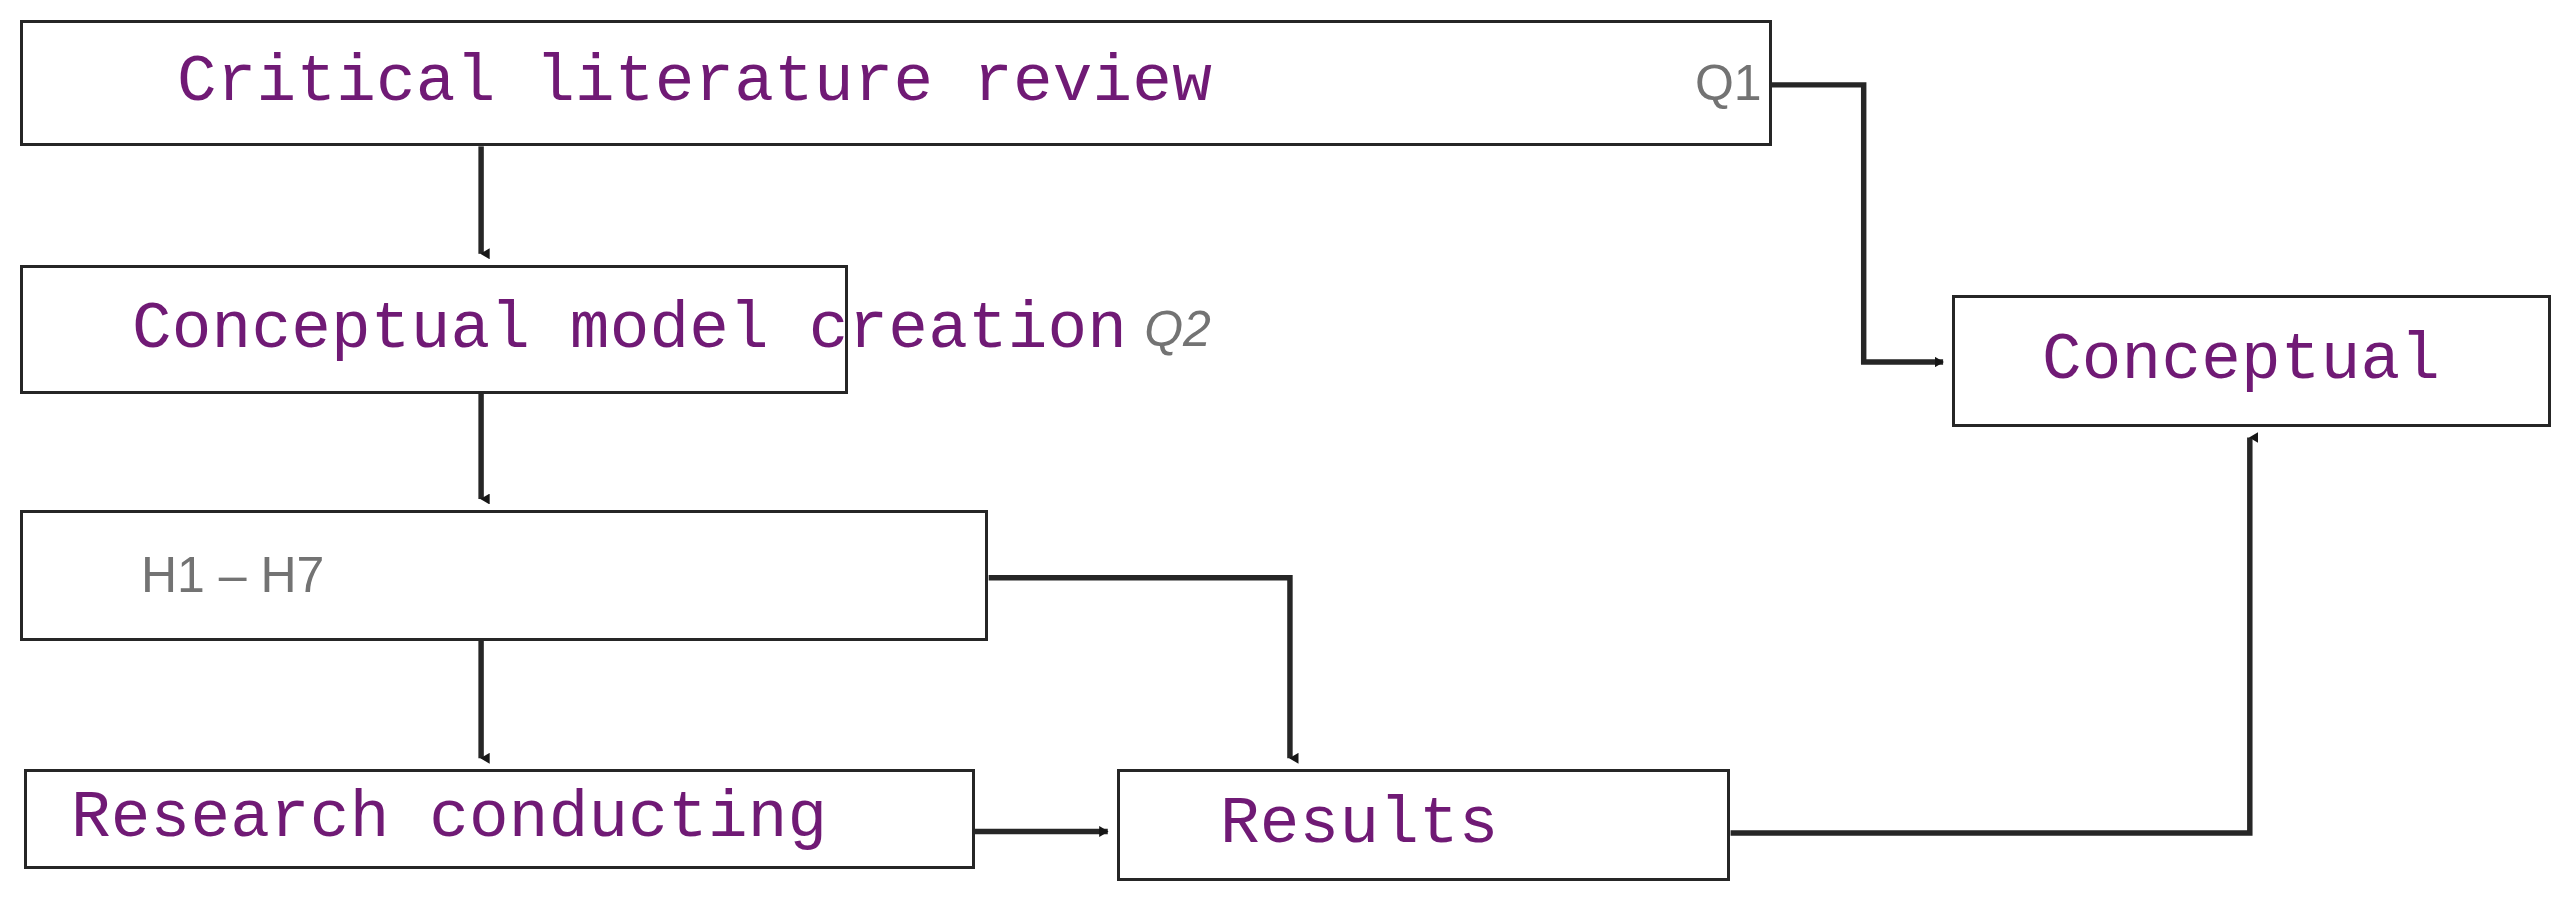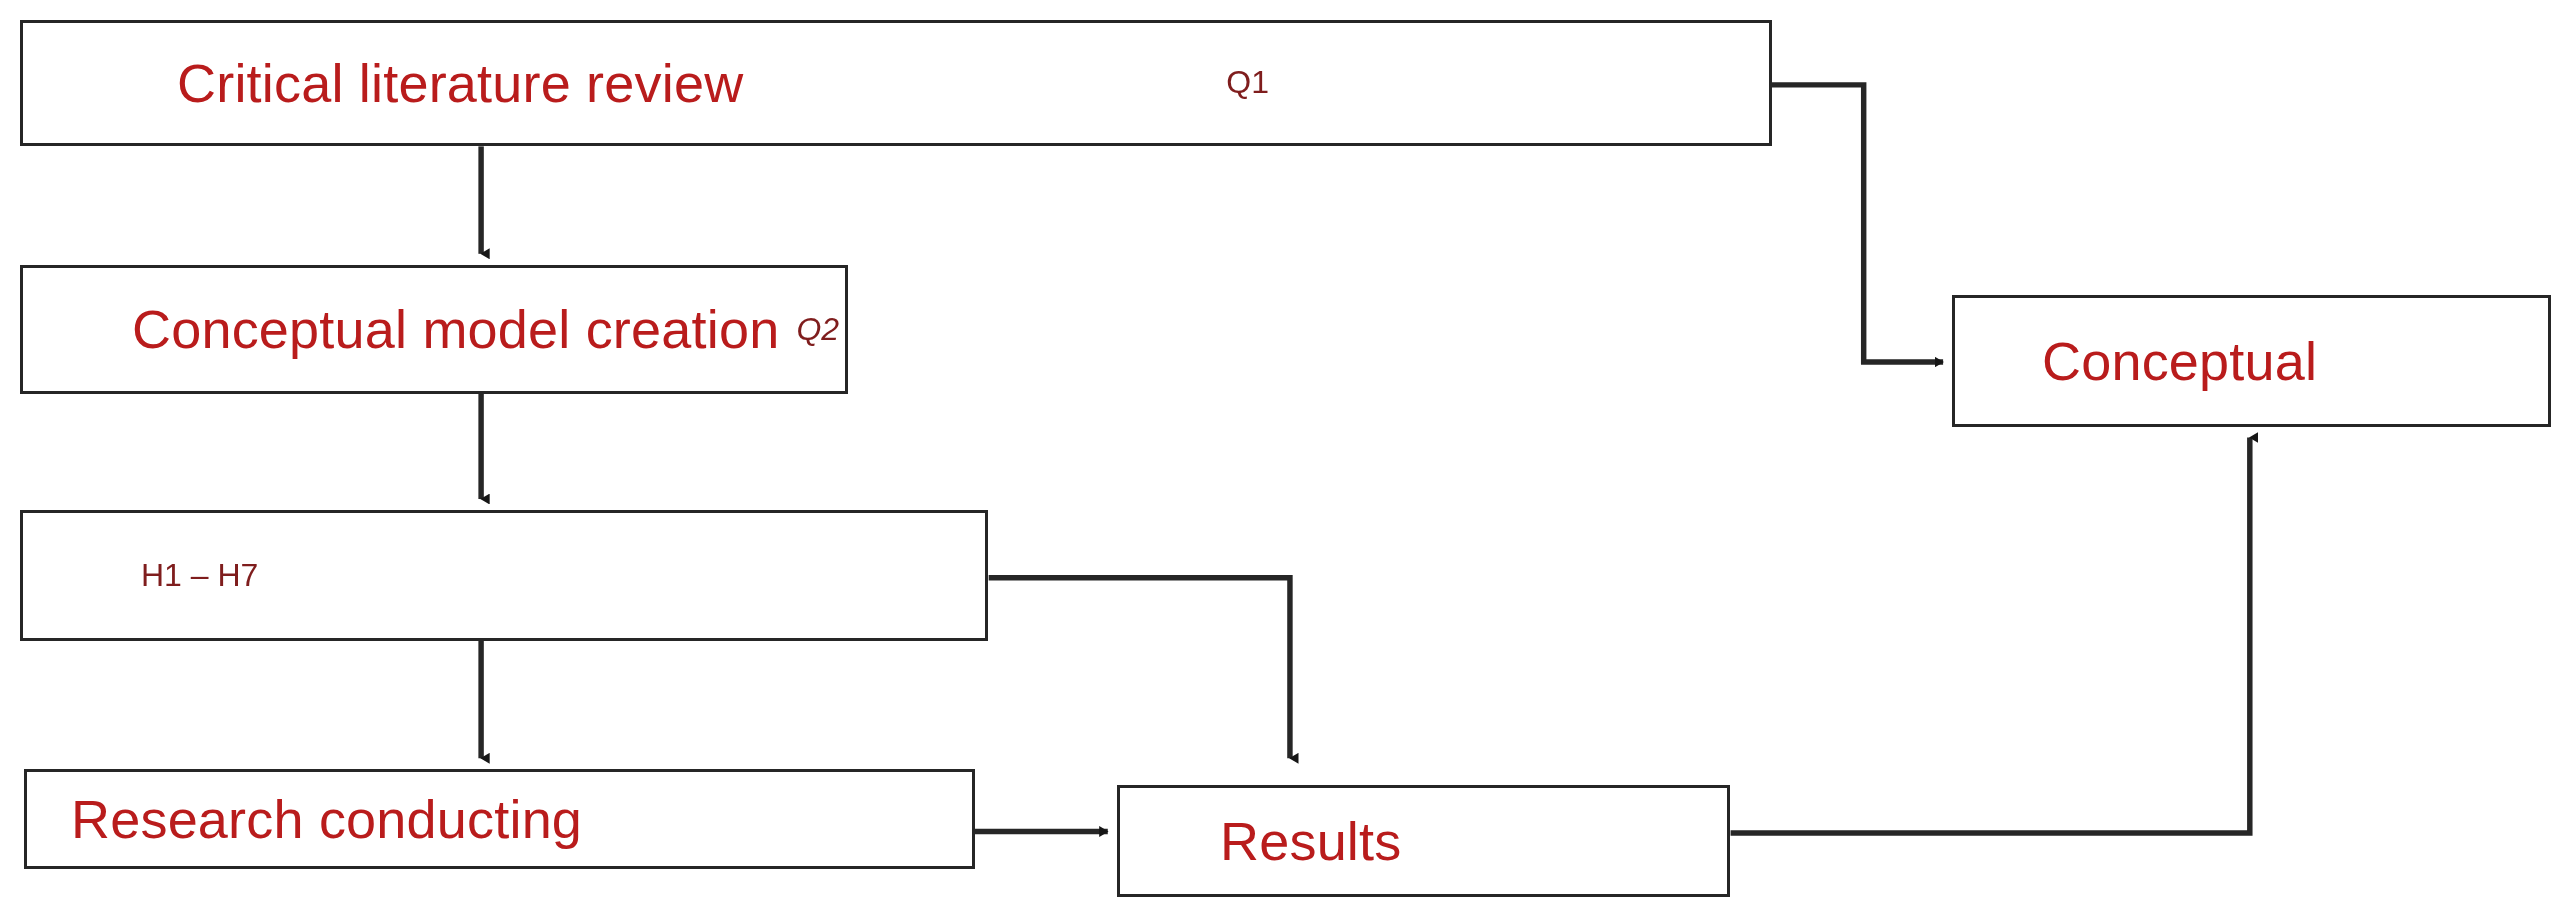--- a/index.html
+++ b/index.html
@@ -28,32 +28,32 @@
   .flow-box {
     position: absolute;
     box-sizing: border-box;
     background: #ffffff;
     border: 3.1px solid #262626;
     display: flex;
     align-items: center;
     z-index: 2;
   }
   .box-label {
-    font-family: Liberation Sans, sans-serif;
-    font-size: 54px;
+    font-family: Liberation Mono, monospace;
+    font-size: 66px;
     line-height: 1.05;
-    color: #b91c1c;
+    color: #701a75;
     white-space: pre;
     letter-spacing: 0.2px;
   }
   .box-tag {
     font-family: "Liberation Sans", sans-serif;
-    font-size: 32px;
+    font-size: 50px;
     line-height: 1.05;
-    color: #7f1d1d;
+    color: #737373;
     white-space: pre;
   }
 
   
   #box-critical-literature-review {
     left: 20px;  top: 20px;  width: 1752px; height: 126px;
     justify-content: flex-start;
   }
   #box-critical-literature-review .box-label { margin-left: 154px; }
   #box-critical-literature-review .box-tag   { margin-left: 483px; }
@@ -75,21 +75,20 @@
   #box-research-conducting {
     left: 24px;  top: 769px; width: 951px; height: 100px;
     justify-content: flex-start;
     align-items: center;
   }
   #box-research-conducting .box-label { margin-left: 44px; }
 
   #box-results {
     left: 1117px; top: 769px; width: 613px; height: 112px;
     justify-content: flex-start;
-    margin-top: 16px;
   }
   #box-results .box-label { margin-left: 100px; }
 
   #box-conclusions {
     left: 1952px; top: 295px; width: 599px; height: 132px;
     justify-content: flex-start;
   }
   #box-conclusions .box-label { margin-left: 87px; }
 </style>
 </head>

